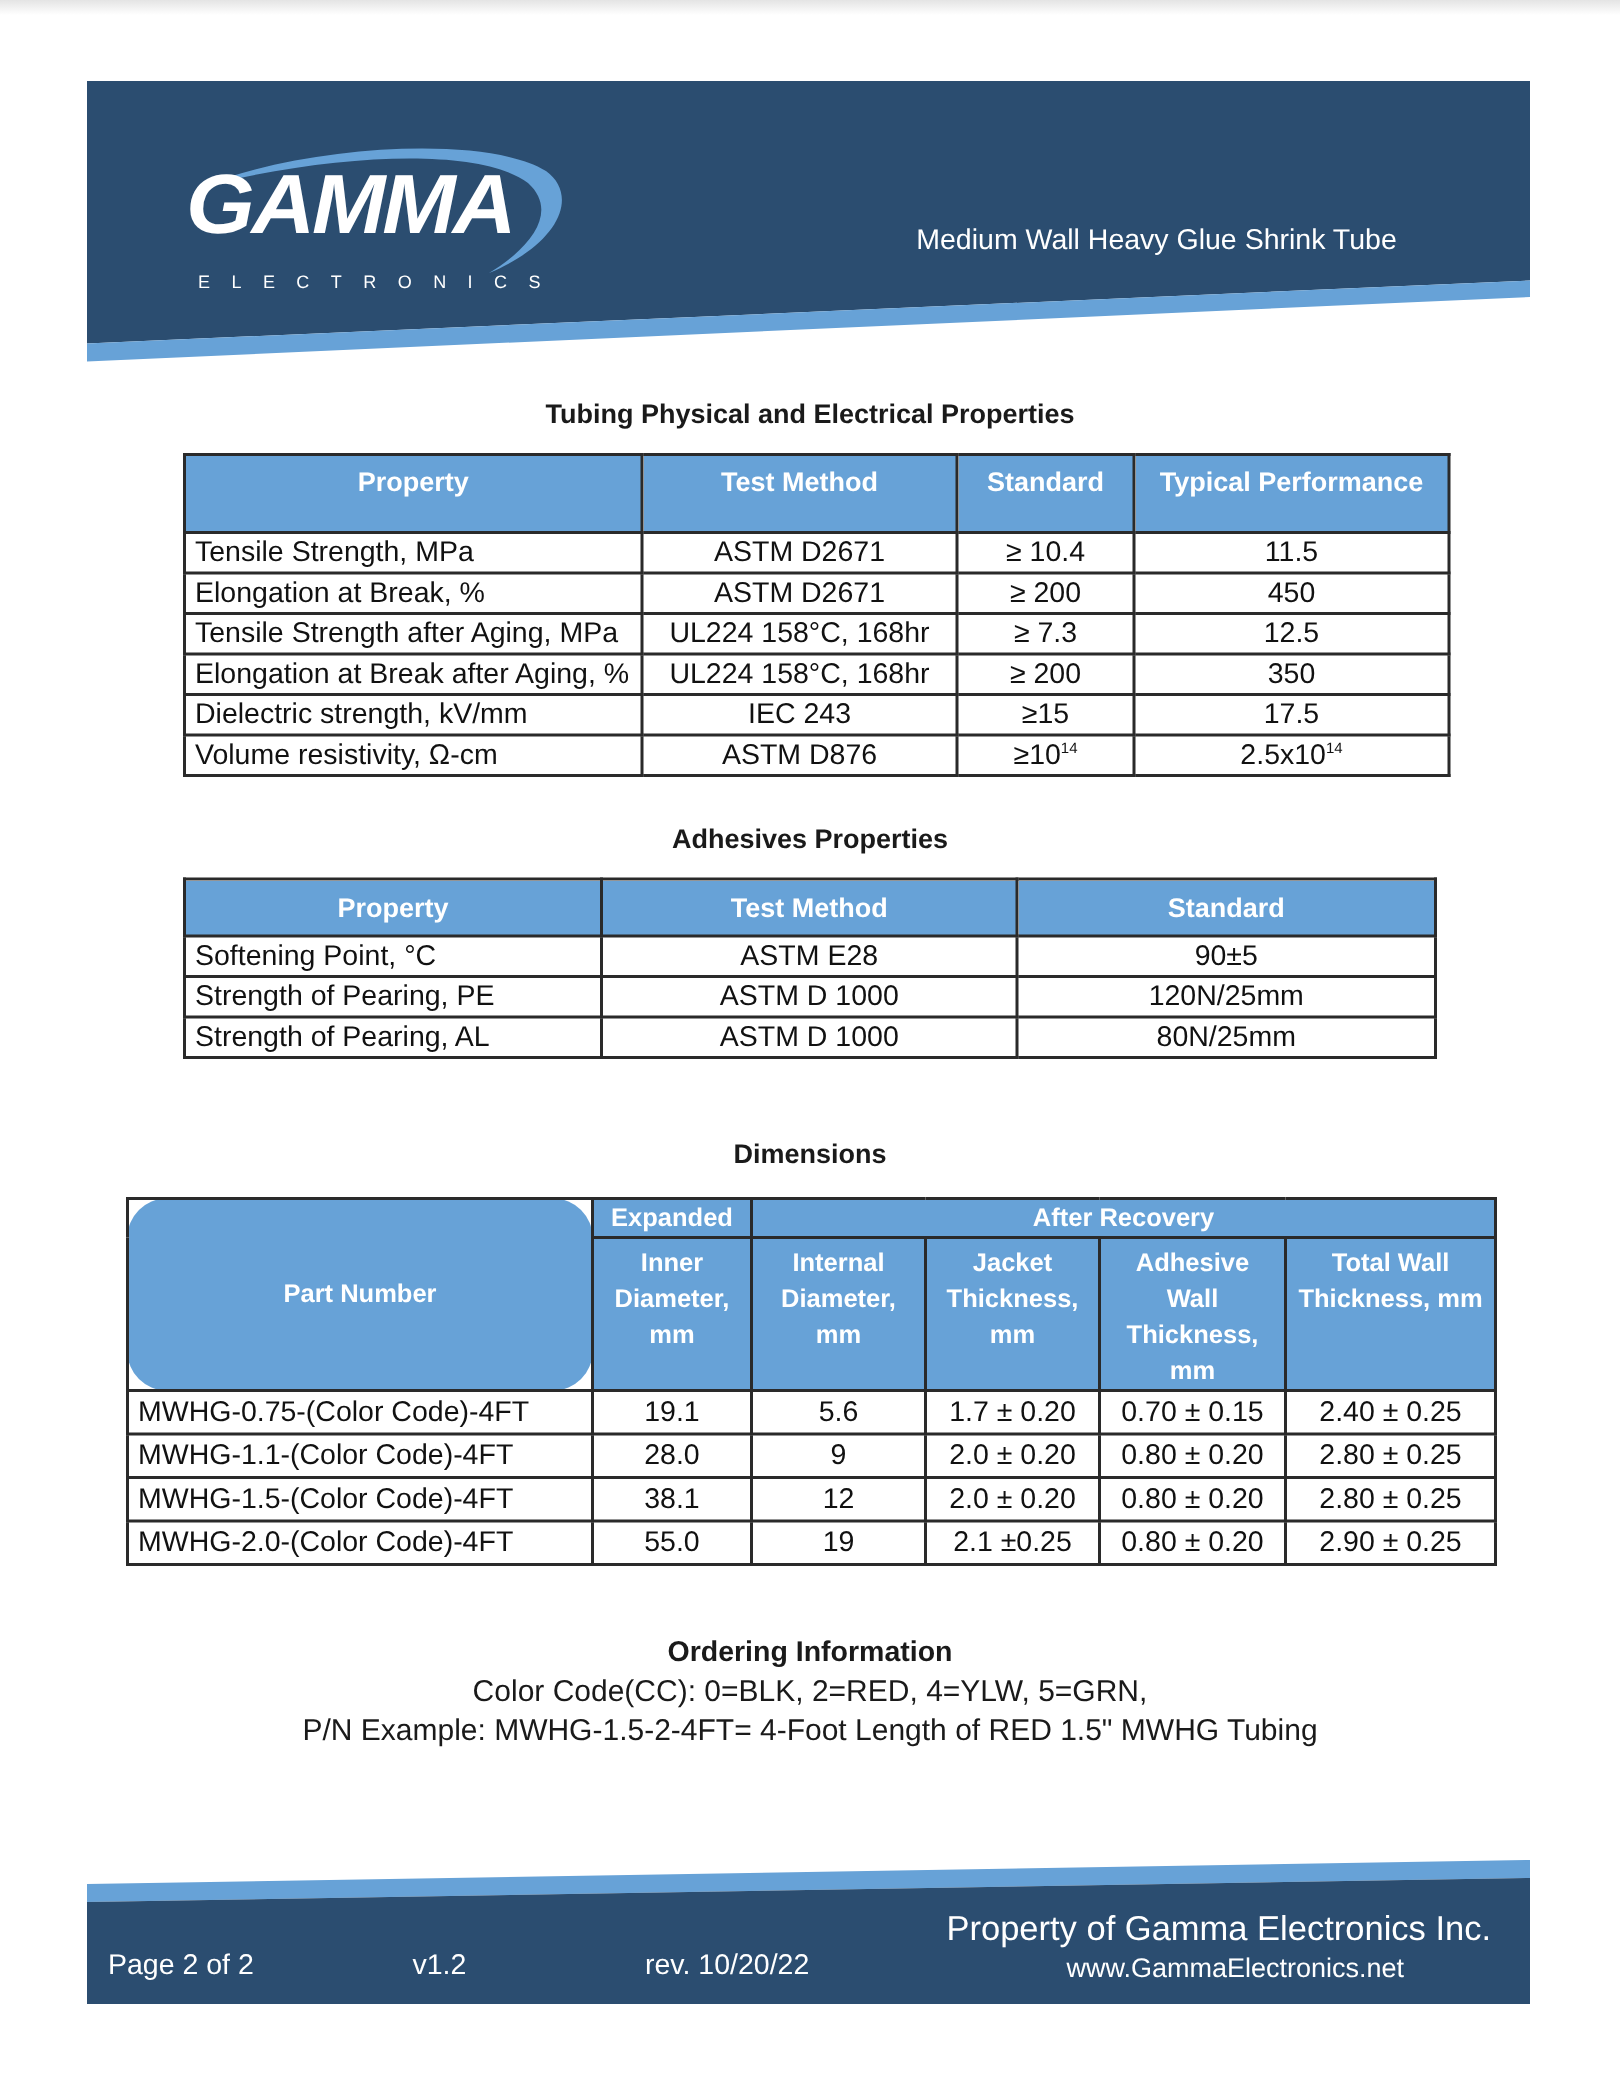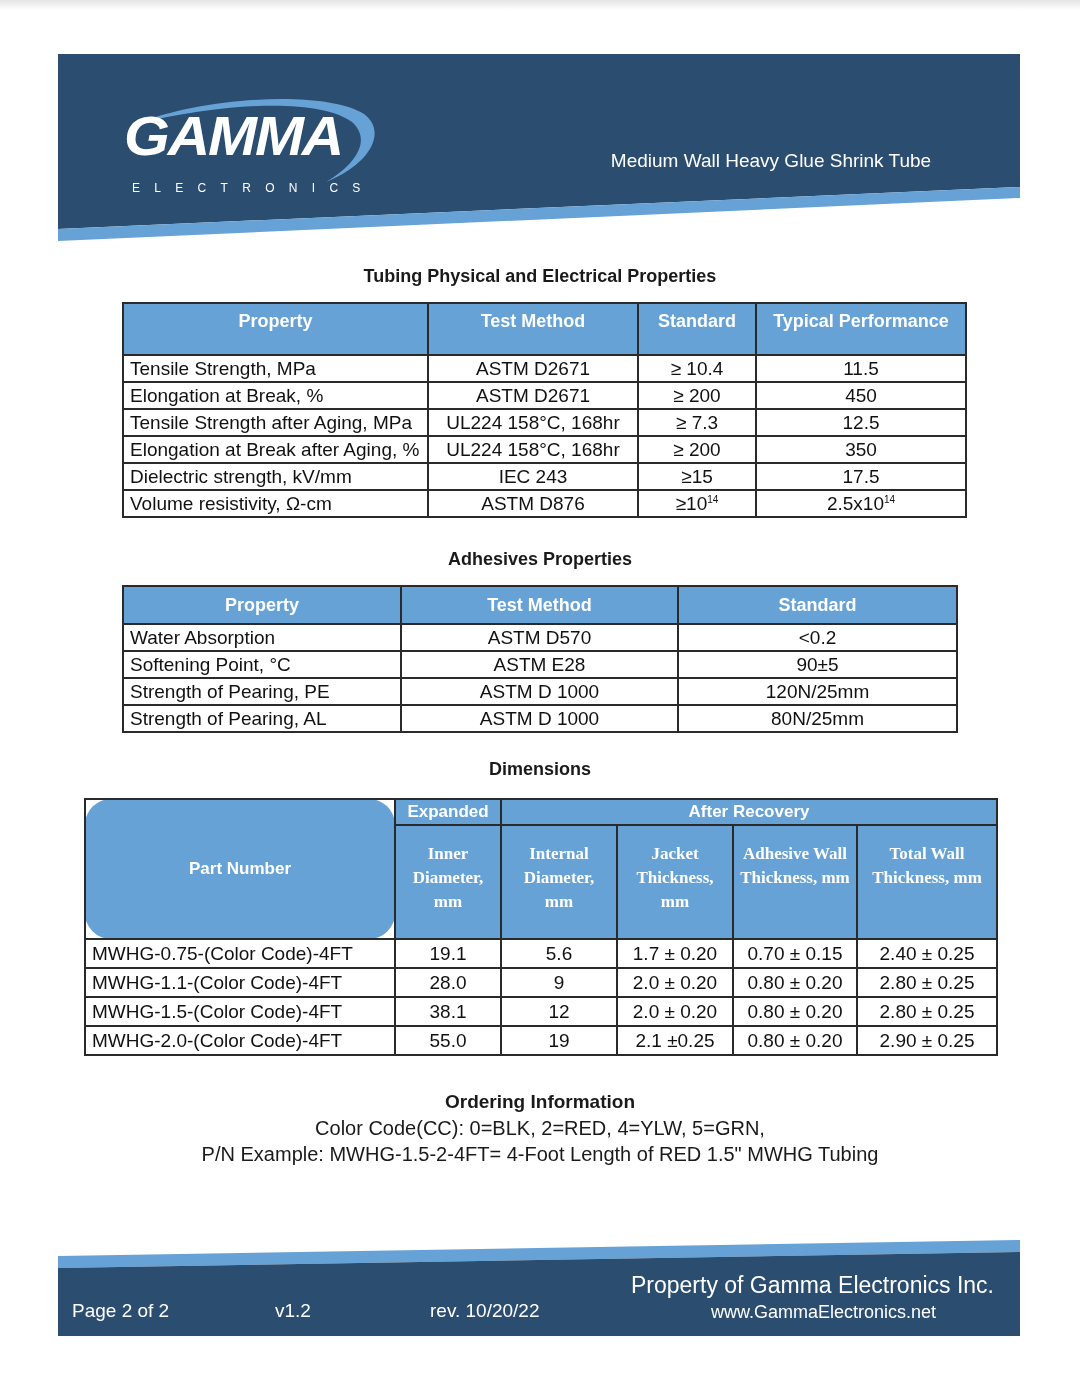--- a/index.html
+++ b/index.html
@@ -61,21 +61,21 @@
     td.l { text-align: left; }
     sup { font-size: 10px; vertical-align: 7px; }
     #t1 { left: 122px; top: 302px; width: 843px; }
     #t1 th { height: 42px; vertical-align: top; padding-top: 8px; }
     #t2 { left: 122px; top: 585px; width: 834px; }
     #t2 th { height: 36px; }
     #t3 { left: 84px; top: 798px; width: 912px; }
     #t3 th { font-size: 17px; line-height: 24px; vertical-align: top; white-space: normal; }
     #t3 th.pn { vertical-align: middle; border-radius: 26px; }
     #t3 th.grp { height: 24px; padding: 0; }
-    #t3 th.sub { height: 96px; padding-top: 16px; font-family: Liberation Serif, serif; }
+    #t3 th.sub { height: 96px; padding-top: 4px; }
     #t3 td { height: 27px; }
     
     .ordering {
       position: absolute; left: 0; width: 1080px; text-align: center;
       font-size: 20px; color: #1a1a1a; line-height: 26px;
     }
     .ordering .ot { font-weight: bold; font-size: 19px; }
     
     .footer { position: absolute; left: 58px; top: 1238px; width: 962px; height: 98px; }
     .footer svg.band { position: absolute; left: 0; top: 0; }
@@ -164,25 +164,20 @@
   <colgroup>
       <col style="width:278px">
       <col style="width:277px">
       <col style="width:279px">
     </colgroup>
   <tbody>
       <tr>
     <th>Property</th>
     <th>Test Method</th>
     <th>Standard</th>
-  </tr>
-  <tr>
-    <td class="l">Water Absorption</td>
-    <td class="c">ASTM D570</td>
-    <td class="c">&lt;0.2</td>
   </tr>
   <tr>
     <td class="l">Softening Point, °C</td>
     <td class="c">ASTM E28</td>
     <td class="c">90±5</td>
   </tr>
   <tr>
     <td class="l">Strength of Pearing, PE</td>
     <td class="c">ASTM D 1000</td>
     <td class="c">120N/25mm</td>

